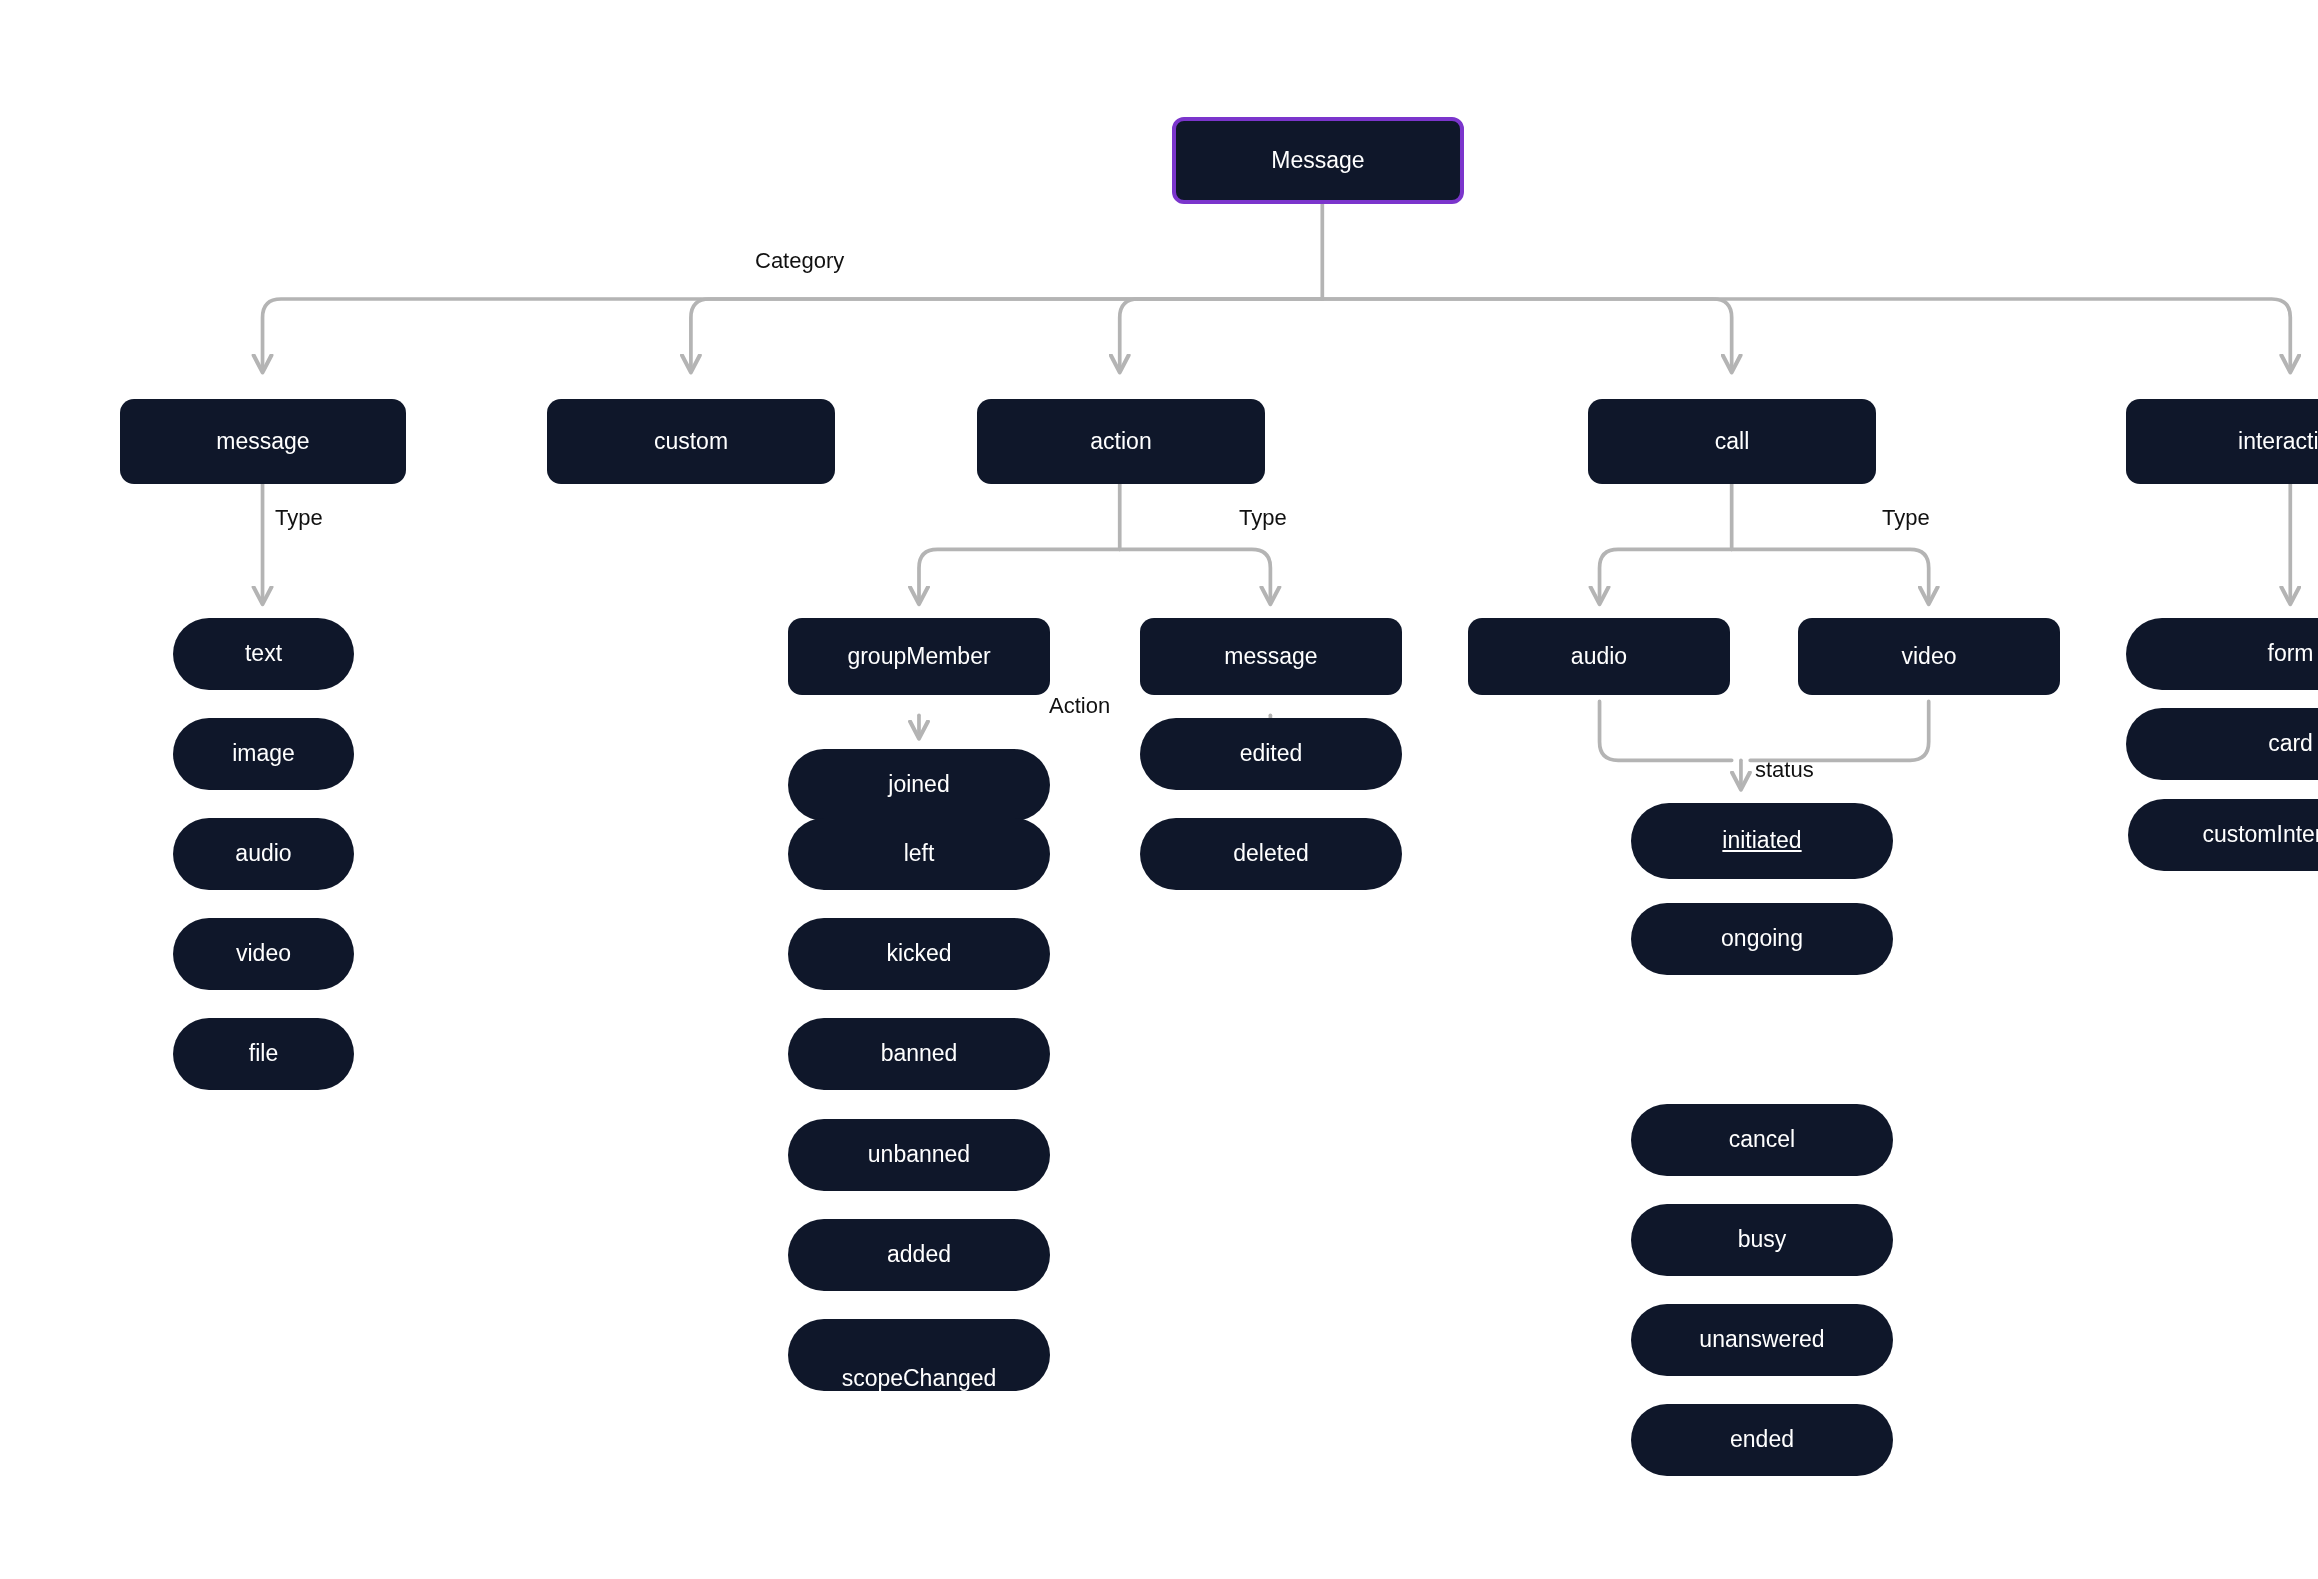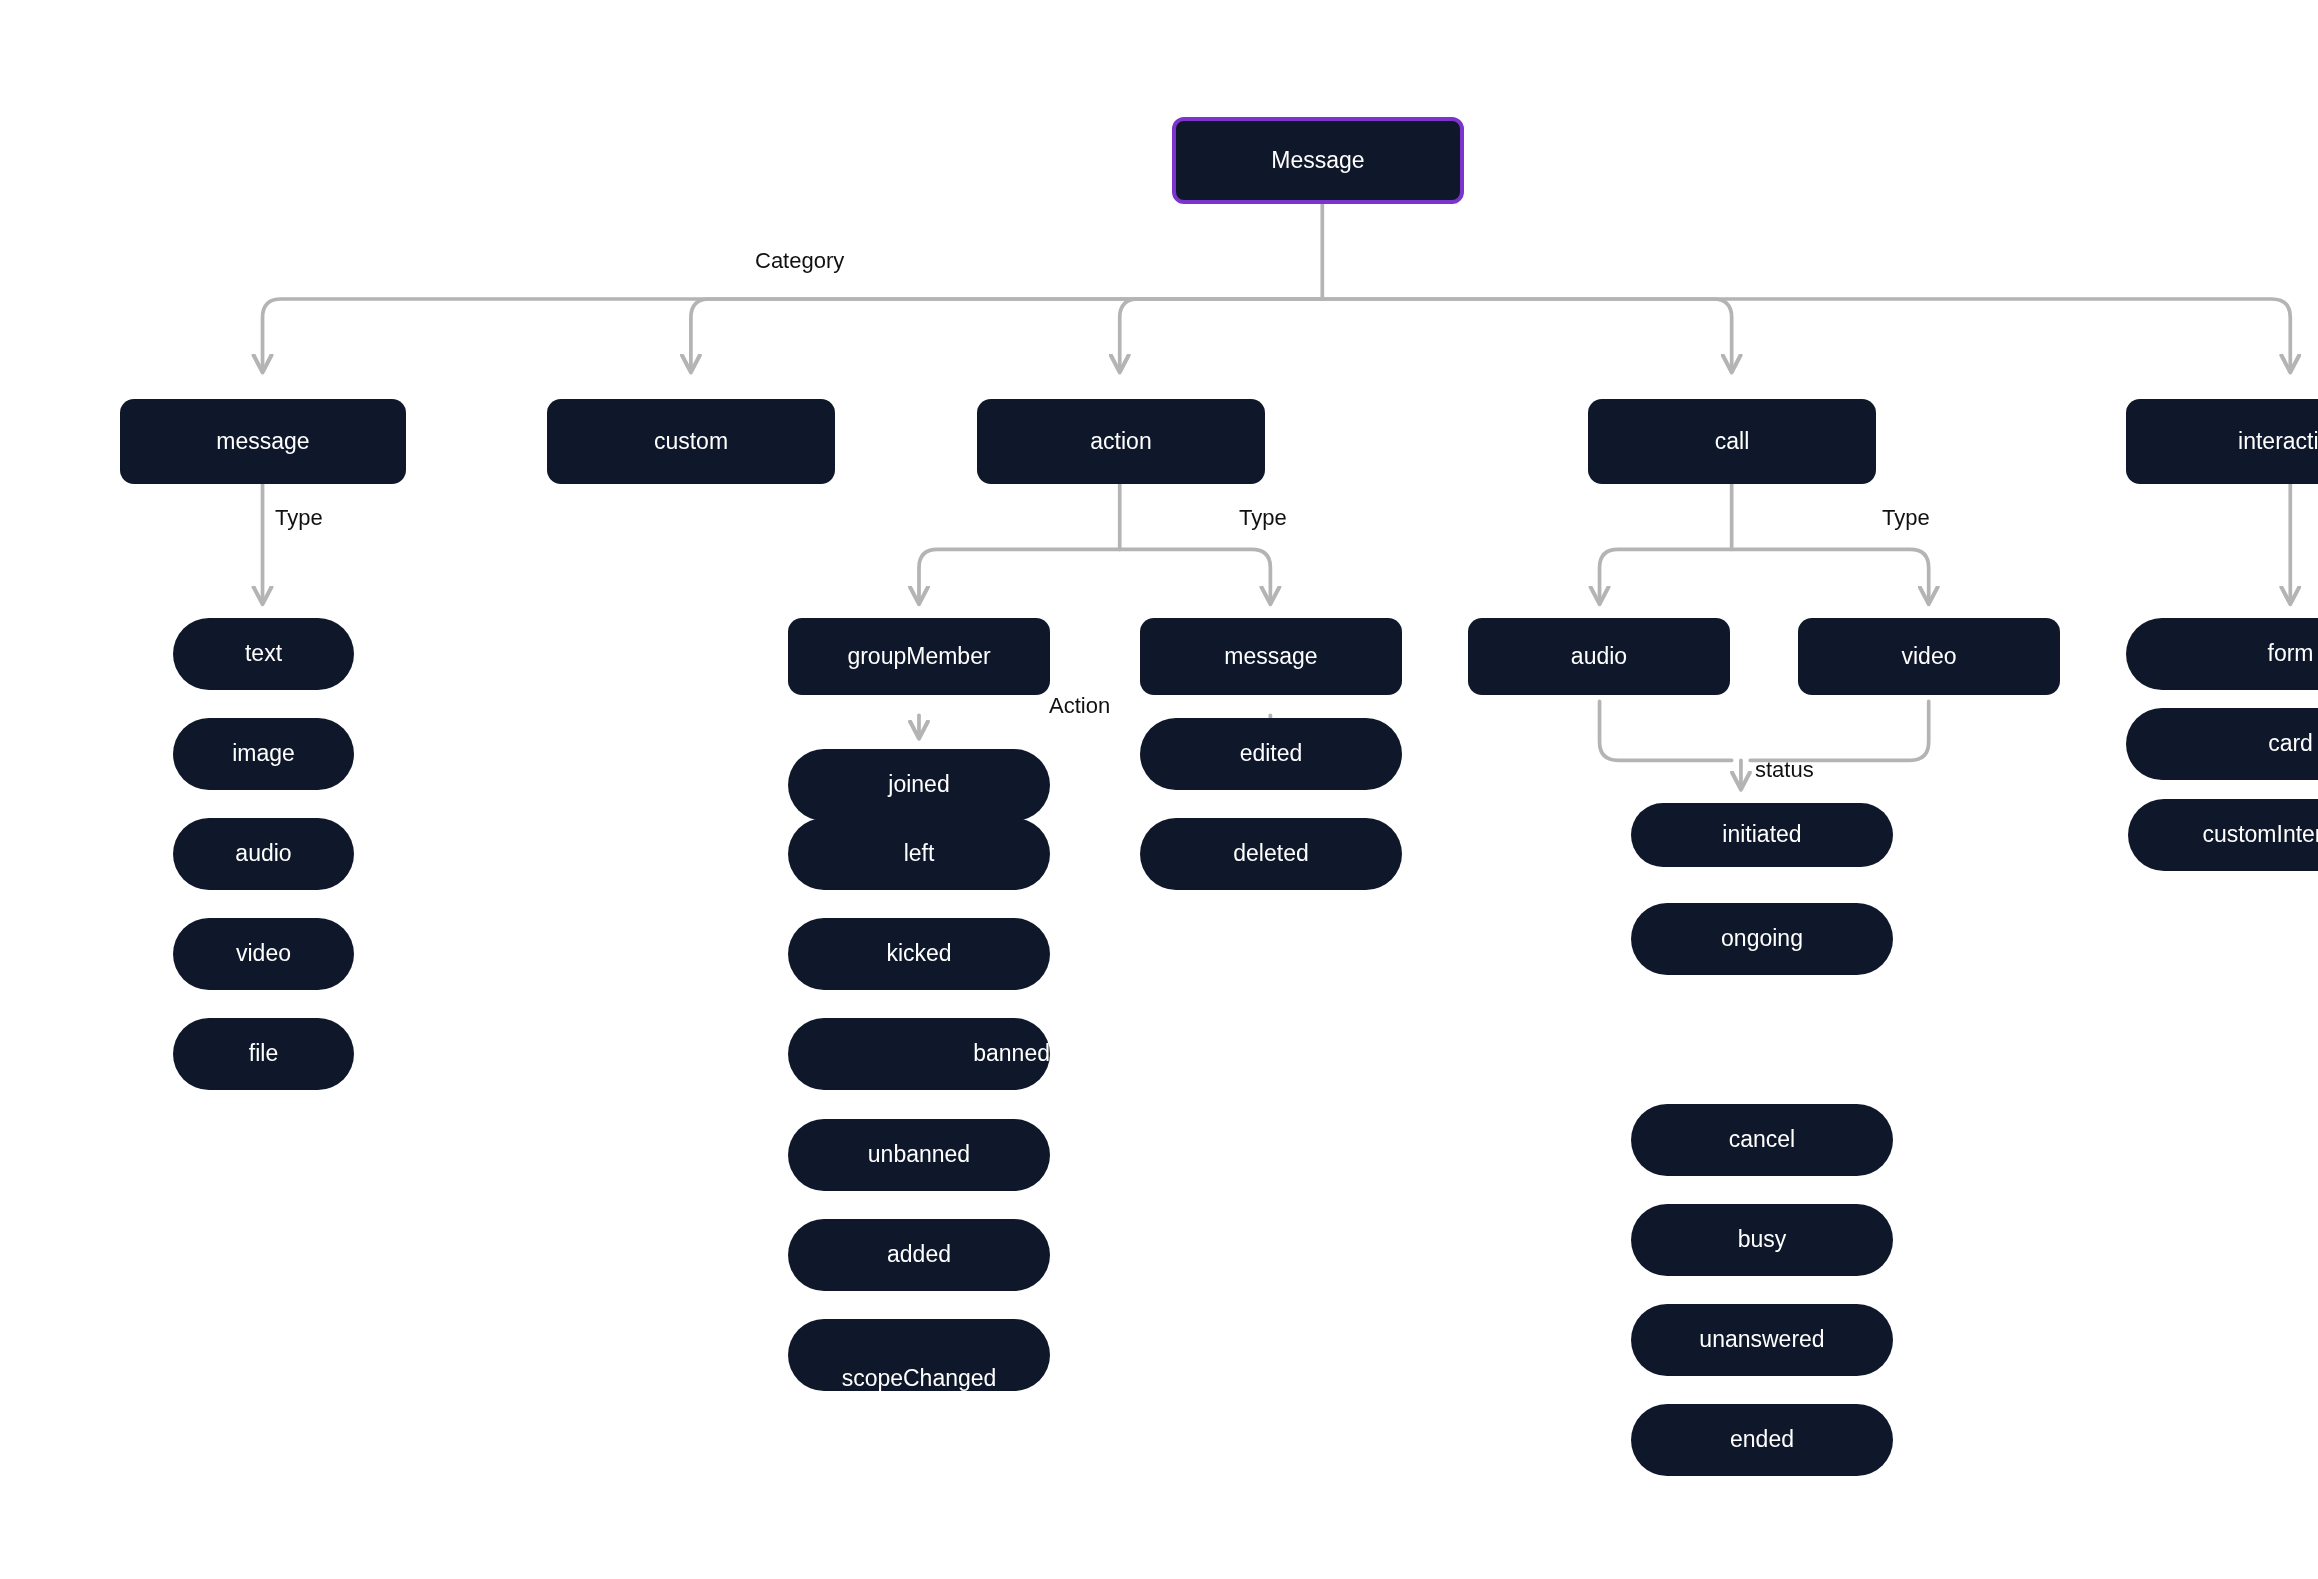--- a/index.html
+++ b/index.html
@@ -158,21 +158,21 @@
 
   <div class="node node-leaf" style="left:788px; top:718px; width:262px; height:72px;margin-top:31px;">
     <span>joined</span>
   </div>
   <div class="node node-leaf" style="left:788px; top:818px; width:262px; height:72px;">
     <span>left</span>
   </div>
   <div class="node node-leaf" style="left:788px; top:918px; width:262px; height:72px;">
     <span>kicked</span>
   </div>
-  <div class="node node-leaf" style="left:788px; top:1018px; width:262px; height:72px;justify-content:flex-end;">
+  <div class="node node-leaf" style="left:788px; top:1018px; width:262px; height:72px;">
     <span>banned</span>
   </div>
   <div class="node node-leaf" style="left:788px; top:1119px; width:262px; height:72px;">
     <span>unbanned</span>
   </div>
   <div class="node node-leaf" style="left:788px; top:1219px; width:262px; height:72px;">
     <span>added</span>
   </div>
   <div class="node node-leaf" style="left:788px; top:1319px; width:262px; height:72px;align-items:flex-end;">
     <span>scopeChanged</span>
@@ -185,21 +185,21 @@
     <span>deleted</span>
   </div>
 
   <div class="node node-mid" style="left:1468px; top:618px; width:262px; height:77px;">
     <span>audio</span>
   </div>
   <div class="node node-mid" style="left:1798px; top:618px; width:262px; height:77px;">
     <span>video</span>
   </div>
 
-  <div class="node node-leaf" style="left:1631px; top:803px; width:262px; height:64px;">
+  <div class="node node-leaf" style="left:1631px; top:803px; width:262px; height:76px;text-decoration:underline;">
     <span>initiated</span>
   </div>
   <div class="node node-leaf" style="left:1631px; top:903px; width:262px; height:72px;">
     <span>ongoing</span>
   </div>
   <div class="node node-leaf" style="left:1631px; top:1104px; width:262px; height:72px;">
     <span>cancel</span>
   </div>
   <div class="node node-leaf" style="left:1631px; top:1204px; width:262px; height:72px;">
     <span>busy</span>

